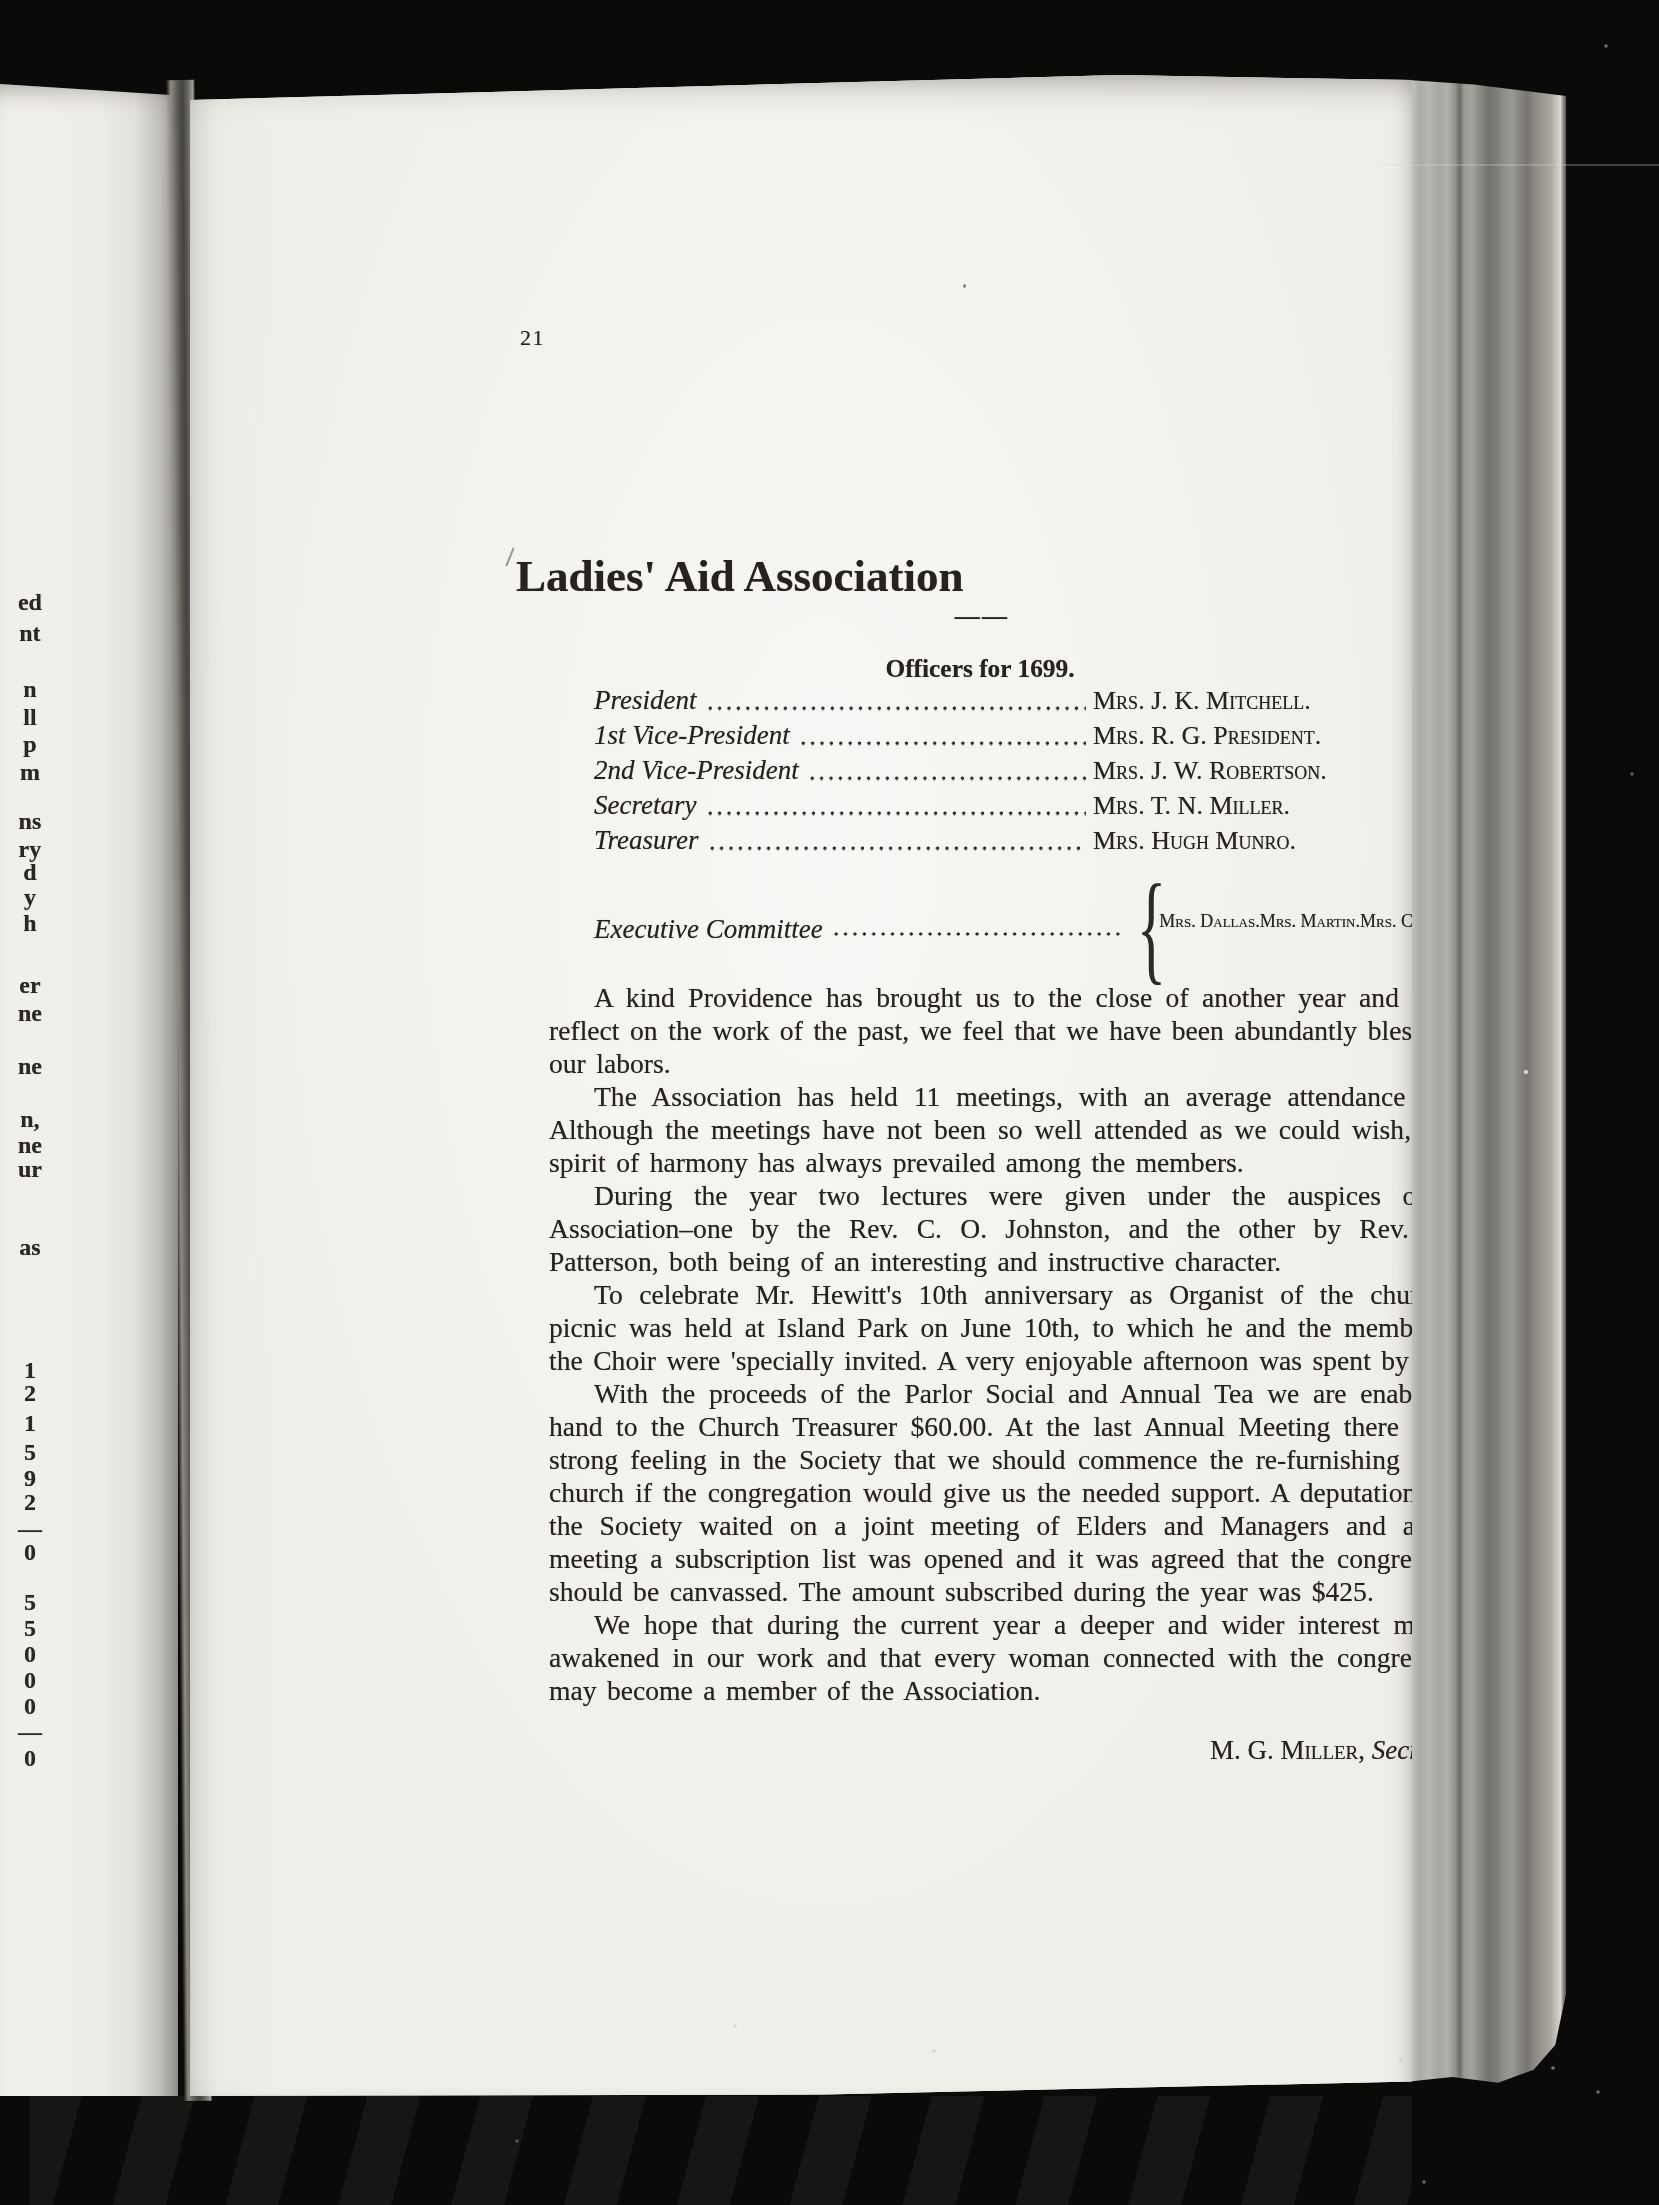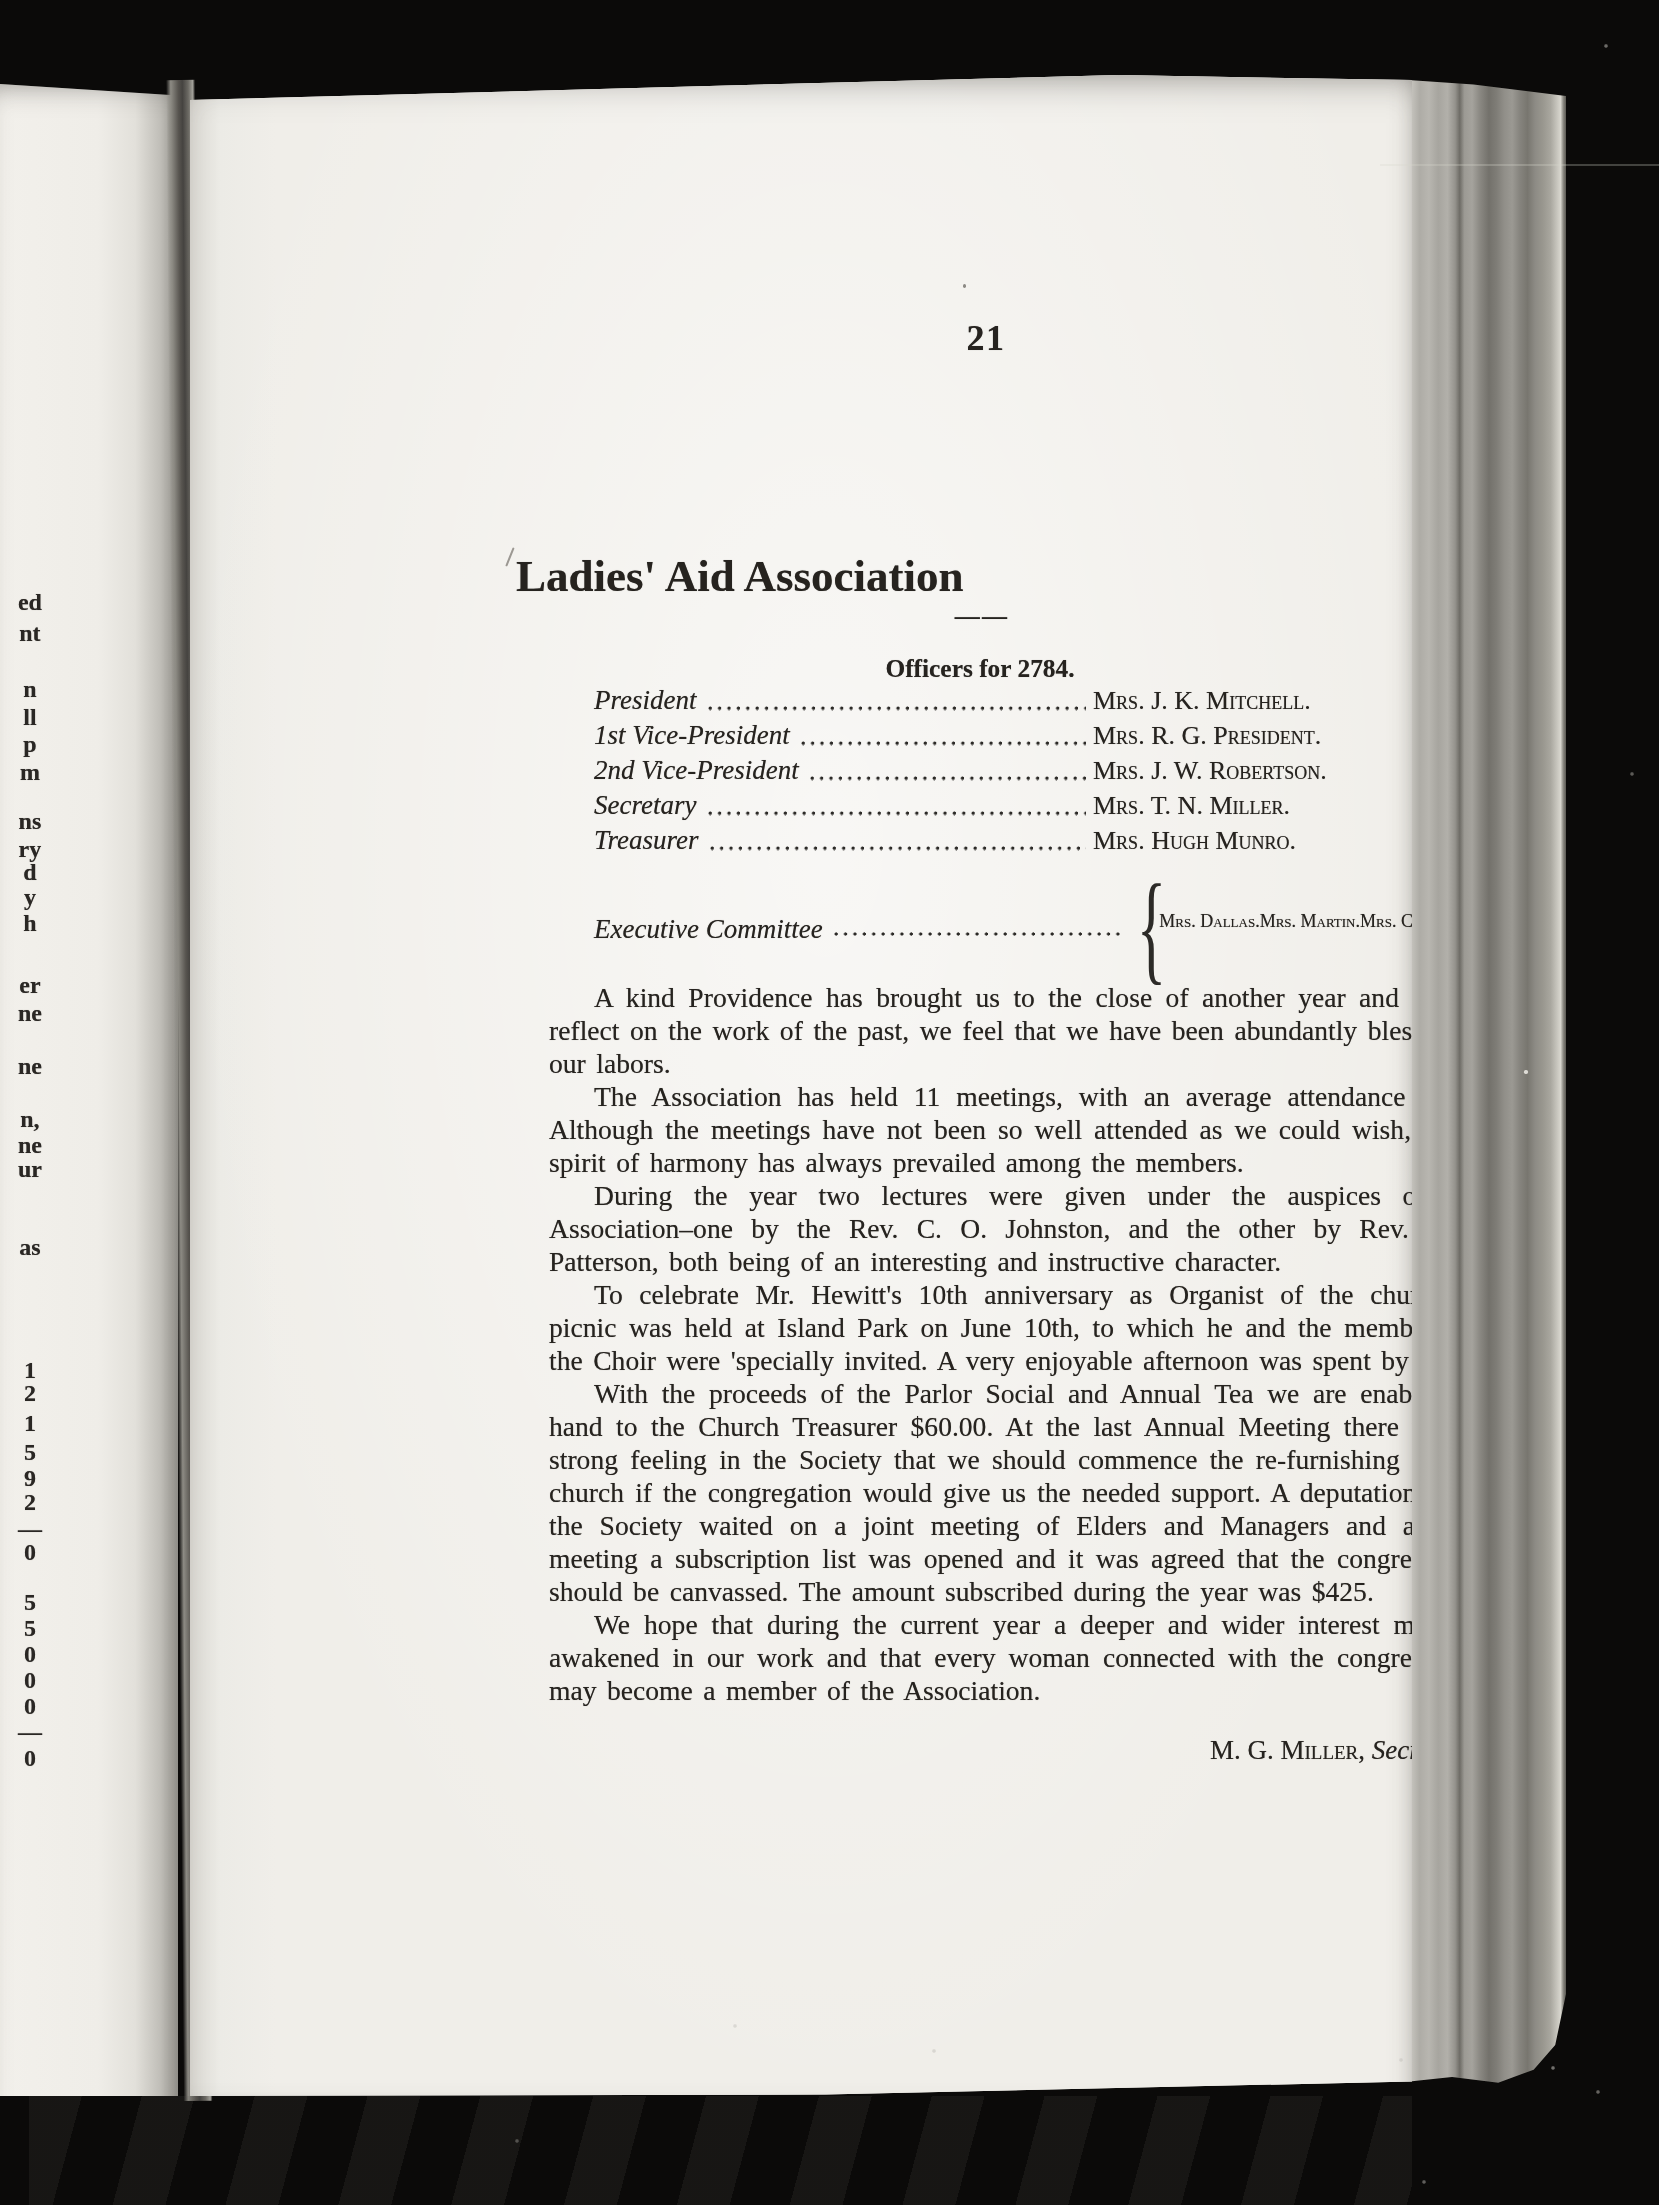--- a/index.html
+++ b/index.html
@@ -60,21 +60,21 @@
                1597px 2091px 0 0.7px rgba(210,208,202,.45),
                933px 2050px 0 0.7px rgba(180,178,172,.4),
                516px 2140px 0 0.7px rgba(190,188,182,.4),
                734px 2025px 0 0.7px rgba(185,183,177,.4);}
   .floor-shadow{position:absolute;left:29px;top:2096px;width:1383px;height:110px;
     background:repeating-linear-gradient(105deg,rgba(88,85,79,.16) 0 51px,rgba(0,0,0,0) 51px 109px);}
 
   
   .content{position:absolute;left:359px;top:245px;width:932px;
     text-shadow:0 0 0.7px rgba(40,36,32,.55);}
-  .page-num{font-size:36px;font-weight:bold;line-height:36px;text-align:center;
+  .page-num{font-size:22px;font-weight:normal;line-height:36px;
     transform:translateX(-29px);letter-spacing:1.5px;}
   .title{margin:197px 0 0;font-size:45px;line-height:46px;font-weight:bold;
     text-align:left;transform:translateX(-33px);}
   .divider{margin-top:1.5px;font-size:25px;font-weight:bold;line-height:29px;
     text-align:center;transform:translateX(-33px);letter-spacing:2.2px;}
   .officers-heading{margin:23px 0 0;font-size:25.4px;line-height:30.5px;font-weight:bold;
     text-align:center;transform:translateX(-35px);}
   .officers{margin-top:5.8px;}
   .officer-row{display:flex;line-height:35px;font-size:27px;}
   .role{font-style:italic;padding-left:45px;white-space:nowrap;}
@@ -177,21 +177,21 @@
 
   <div class="main-page">
     <div class="content">
 
       <div class="page-num">21</div>
 
       <h1 class="title">Ladies' Aid Association</h1>
 
       <div class="divider">——</div>
 
-      <h2 class="officers-heading">Officers for 2784.</h2>
+      <h2 class="officers-heading">Officers for 1699.</h2>
 
       <div class="officers list-host">
         
       
           <div class="officer-row">
             <span class="role">President</span>
             <span class="leader"></span>
             <span class="name">Mrs. J. K. Mitchell.</span>
           </div>
         

